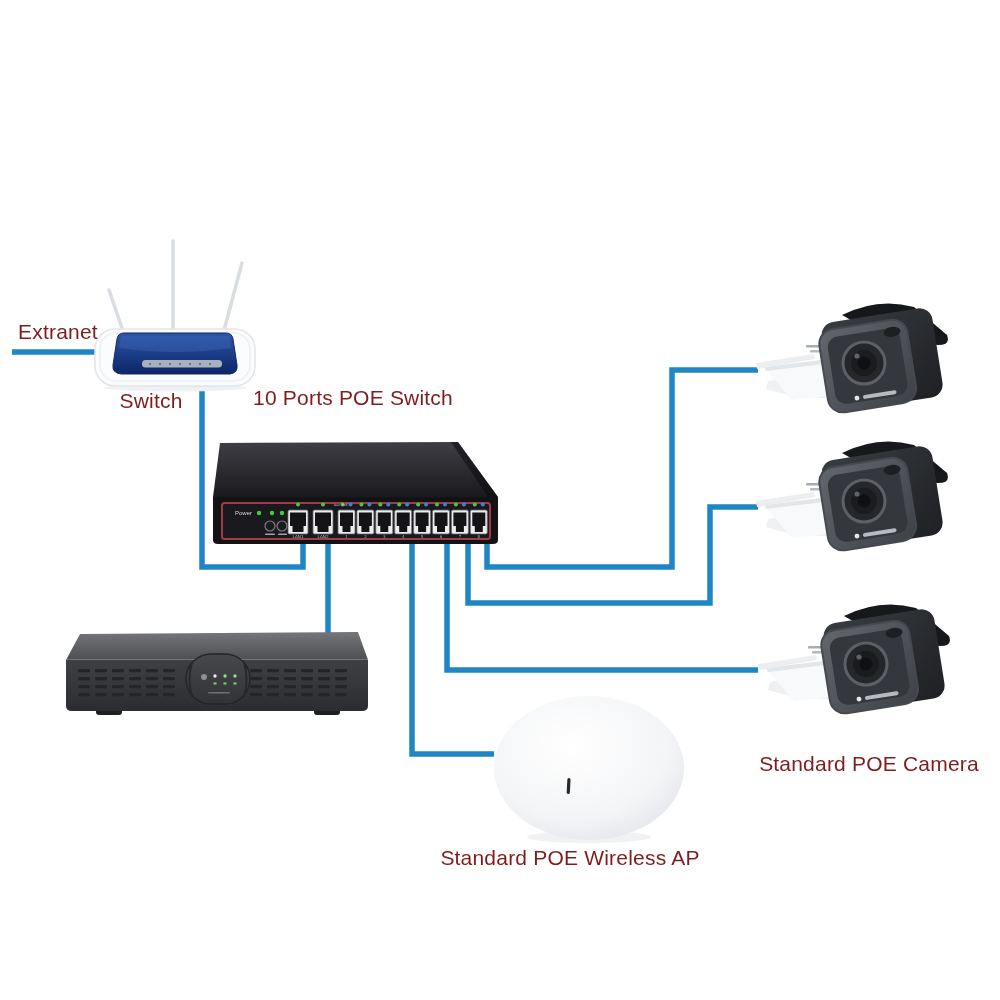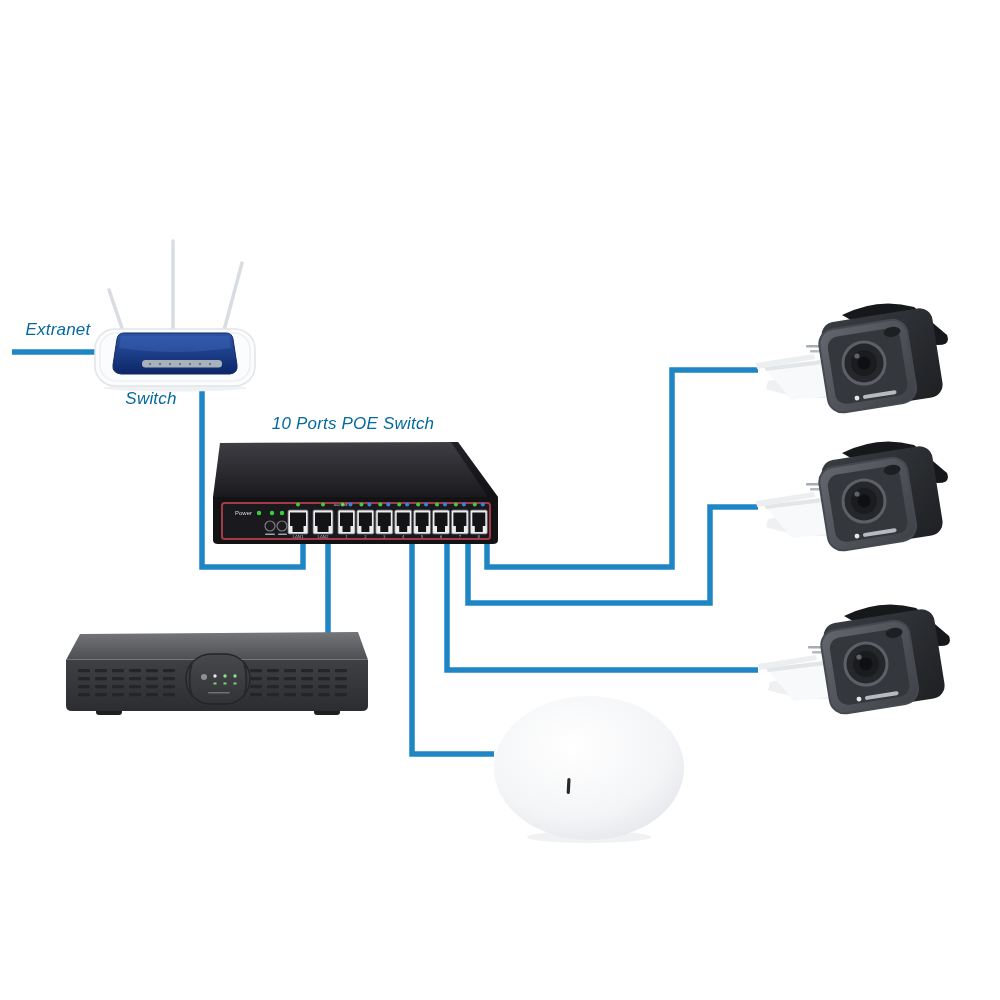--- a/index.html
+++ b/index.html
@@ -4,21 +4,21 @@
 <style>
   html,body{margin:0;padding:0;background:#fff;}
   .stage{
     position:relative;width:1000px;height:1000px;background:#ffffff;
     font-family:"Liberation Sans",sans-serif;overflow:hidden;
   }
   .stage svg{position:absolute;display:block;}
   #cables{left:0;top:0;}
   .dev-label{
     position:absolute;transform:translateX(-50%);
-    font-size:17px;color:#0369a1;white-space:nowrap;letter-spacing:.2px;font-style:italic;
+    font-size:21px;color:#7f1d1d;white-space:nowrap;letter-spacing:.2px;
   }
 </style>
 </head>
 <body>
 
 <div class="stage">
 
   <svg width="0" height="0" aria-hidden="true">
     <defs>
       <linearGradient id="routerBlueGrad" x1="0" y1="0" x2="0" y2="1">
@@ -261,15 +261,17 @@
   </svg>
   <svg style="left:750px;top:441px" width="198" height="112" viewBox="0 0 198 112">
     <use href="#cam-shape"></use>
   </svg>
   <svg style="left:752px;top:604px" width="198" height="112" viewBox="0 0 198 112">
     <use href="#cam-shape"></use>
   </svg>
 
   <div class="dev-label" style="left:58px;top:320px">Extranet</div>
   <div class="dev-label" style="left:151px;top:389px">Switch</div>
-  <div class="dev-label" style="left:353px;top:414px">10 Ports POE Switch</div>
+  <div class="dev-label" style="left:353px;top:386px">10 Ports POE Switch</div>
+  <div class="dev-label" style="left:570px;top:846px">Standard POE Wireless AP</div>
+  <div class="dev-label" style="left:869px;top:752px">Standard POE Camera</div>
 
 </div>
 
 </body></html>

